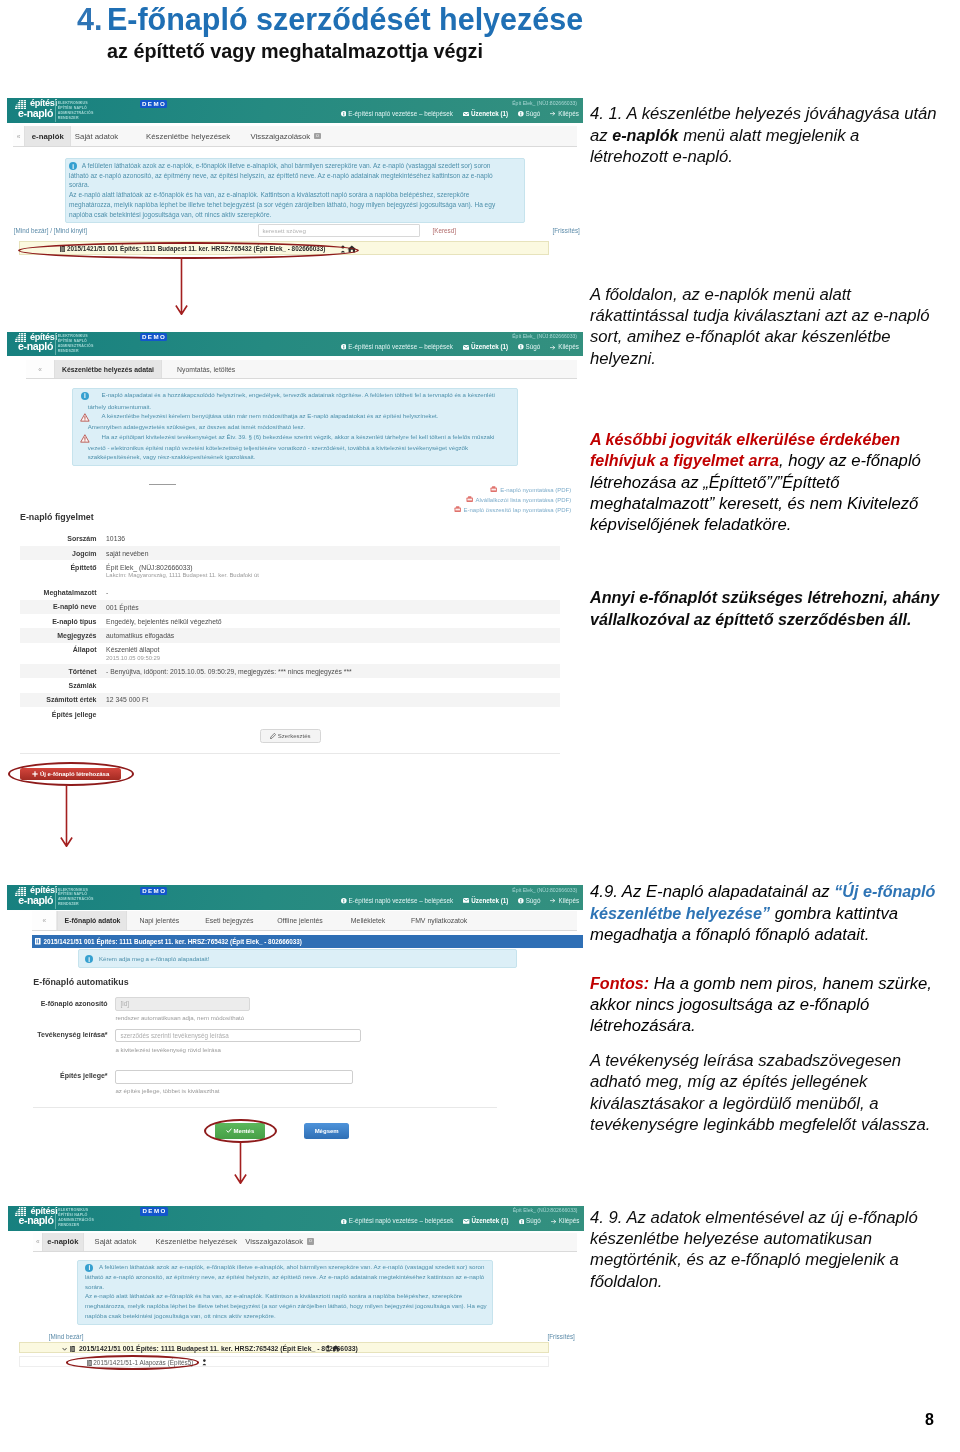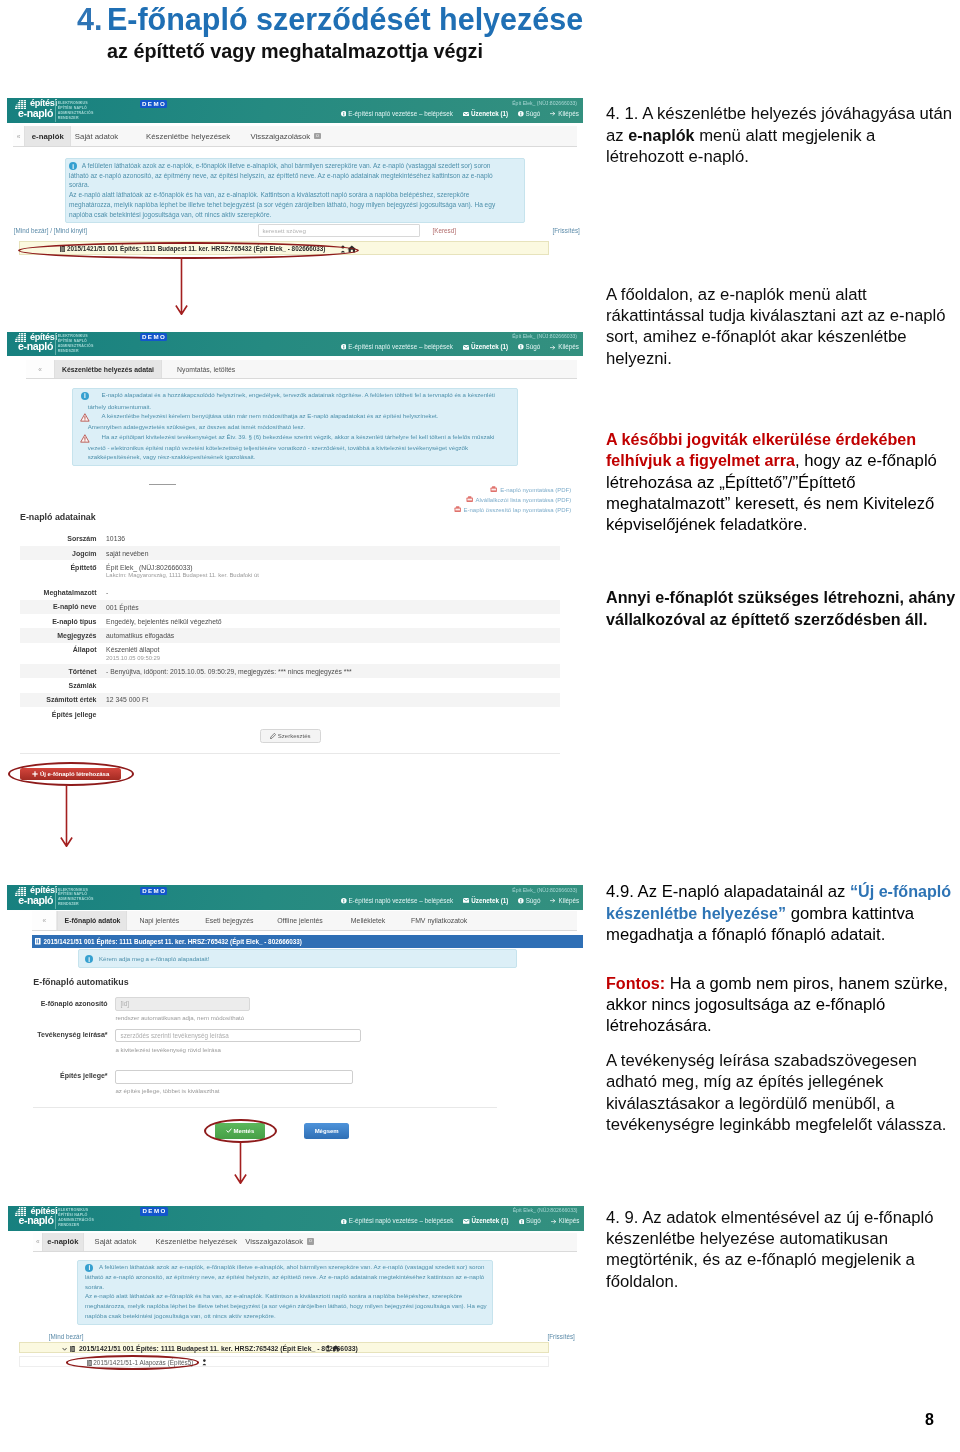--- a/index.html
+++ b/index.html
@@ -76,21 +76,21 @@
   .sect{position:absolute;font-size:8.85px;font-weight:bold;color:#333;white-space:nowrap;}
   .hr{position:absolute;height:1px;background:#e8e8e8;}
   .srch{position:absolute;box-sizing:border-box;border:1px solid #d8d8d8;background:#fff;border-radius:1px;}
   .srch span{position:absolute;left:4px;top:2.2px;font-size:6.2px;color:#b2b2b2;}
   .lnk{position:absolute;font-size:6.3px;color:#3a7ea8;white-space:nowrap;}
 
   .finput{position:absolute;box-sizing:border-box;border:1px solid #cfcfcf;border-radius:2px;background:#fff;}
   .finput.dis{background:#ececec;border-color:#d8d8d8;}
   .finput span{position:absolute;left:4px;top:2.2px;font-size:5.2px;color:#adadad;}
 
-  .note{position:absolute;left:606px;font-size:16.7px;line-height:21.4px;color:#0d0d0d;width:350px;}
+  .note{position:absolute;left:590px;font-size:16.7px;line-height:21.4px;color:#0d0d0d;width:350px;font-style:italic;}
   .note b{font-weight:bold;font-size:0.965em;}
   .note p{margin:0;}
   .note p.gap{margin-top:14px;}
 </style>
 </head>
 <body>
 
 <div class="page">
 <div class="title-row">
  <span class="title-num">4.</span>
@@ -282,21 +282,21 @@
       <div class="pdfl" style="right:11.8px;top:164.6px"><svg width="7.4" height="6.6" viewBox="0 0 10 9" style="vertical-align:-1px;margin-right:2.5px">
           <rect x="0.6" y="2.2" width="8.8" height="6" rx="1" fill="#e0726c"></rect>
           <rect x="2.6" y="0.4" width="4.8" height="2.4" rx="0.6" fill="#e0726c"></rect>
           <rect x="1.9" y="3.6" width="6.2" height="2.4" fill="#fbeceb"></rect>
         </svg><span>Alvállalkozói lista nyomtatása (PDF)</span></div>
       <div class="pdfl" style="right:11.8px;top:174.9px"><svg width="7.4" height="6.6" viewBox="0 0 10 9" style="vertical-align:-1px;margin-right:2.5px">
           <rect x="0.6" y="2.2" width="8.8" height="6" rx="1" fill="#e0726c"></rect>
           <rect x="2.6" y="0.4" width="4.8" height="2.4" rx="0.6" fill="#e0726c"></rect>
           <rect x="1.9" y="3.6" width="6.2" height="2.4" fill="#fbeceb"></rect>
         </svg><span>E-napló összesítő lap nyomtatása (PDF)</span></div>
-      <div class="sect" style="left:13px;top:180.4px">E-napló adatainak</div>
+      <div class="sect" style="left:13px;top:180.4px">E-napló figyelmet</div>
       <div class="frow" style="left:13px;top:199.8px;width:540px;height:14.3px">
         <div class="flabel" style="left:0px;width:76.5px;top:3.6px">Sorszám</div>
         <div class="fval" style="left:86.1px;top:3.8px">10136</div>
       </div>
       <div class="frow alt" style="left:13px;top:214.4px;width:540px;height:14.3px">
         <div class="flabel" style="left:0px;width:76.5px;top:3.6px">Jogcím</div>
         <div class="fval" style="left:86.1px;top:3.8px">saját nevében</div>
       </div>
       <div class="frow" style="left:13px;top:228.7px;width:540px;height:21px">
         <div class="flabel" style="left:0px;width:76.5px;top:3.6px">Építtető</div>

